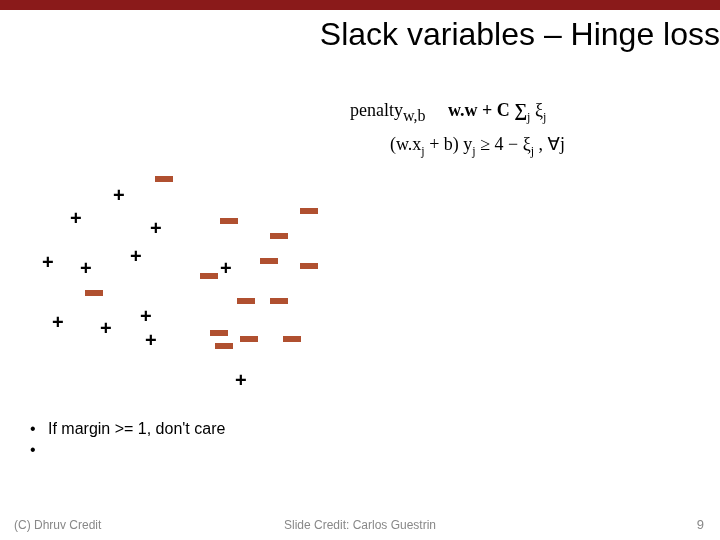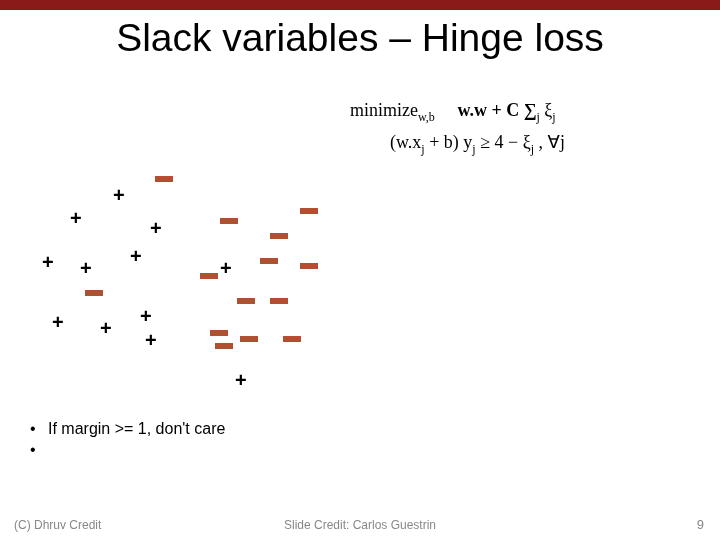--- a/index.html
+++ b/index.html
@@ -10,39 +10,39 @@
     font-family: Arial, sans-serif;
     position: relative;
     overflow: hidden;
   }
   .topbar {
     width: 100%;
     height: 10px;
     background: #8a1a1a;
   }
   .title {
-    text-align: center;
-    font-size: 39px;
+    text-align: right;
+    font-size: 32px;
     font-weight: normal;
     margin-top: 6px;
     color: #000;
   }
   .formula-block {
     position: absolute;
     top: 95px;
     right: 40px;
     width: 330px;
     font-family: "Times New Roman", serif;
     font-size: 18px;
     color: #000;
     line-height: 1.7;
     text-align: left;
   }
   .formula-line { white-space: nowrap; }
-  .formula-line .min-sub { font-size: 12px; vertical-align: sub; }
+  .formula-line .min-sub { font-size: 16px; vertical-align: sub; }
   .formula-line .sub { font-size: 12px; vertical-align: sub; }
   .formula-line2 { padding-left: 40px; }
   .formula-line3 { padding-left: 130px; }
   .scatter {
     position: absolute;
     top: 150px;
     left: 15px;
     width: 340px;
     height: 230px;
   }
@@ -81,21 +81,21 @@
 </style>
 </head>
 <body>
 
 <div class="topbar"></div>
 
 <h1 class="title">Slack variables – Hinge loss</h1>
 
 <div class="formula-block">
   <div class="formula-line">
-    <span>minimize</span><span class="min-sub">w,b</span>
+    <span>penalty</span><span class="min-sub">w,b</span>
     &nbsp;&nbsp;&nbsp;
     <b><span>w.w + C ∑</span></b><span class="sub">j</span><span> ξ</span><span class="sub">j</span>
   </div>
   <div class="formula-line formula-line2">
     <span>(w.x</span><span class="sub">j</span><span> + b) y</span><span class="sub">j</span><span> ≥ 4 − ξ</span><span class="sub">j</span><span> ,  ∀j</span>
   </div>
 </div>
 
 <div class="scatter" id="scatter">
     <span class="mark plus" style="left: 98px; top: 35px;">+</span>

